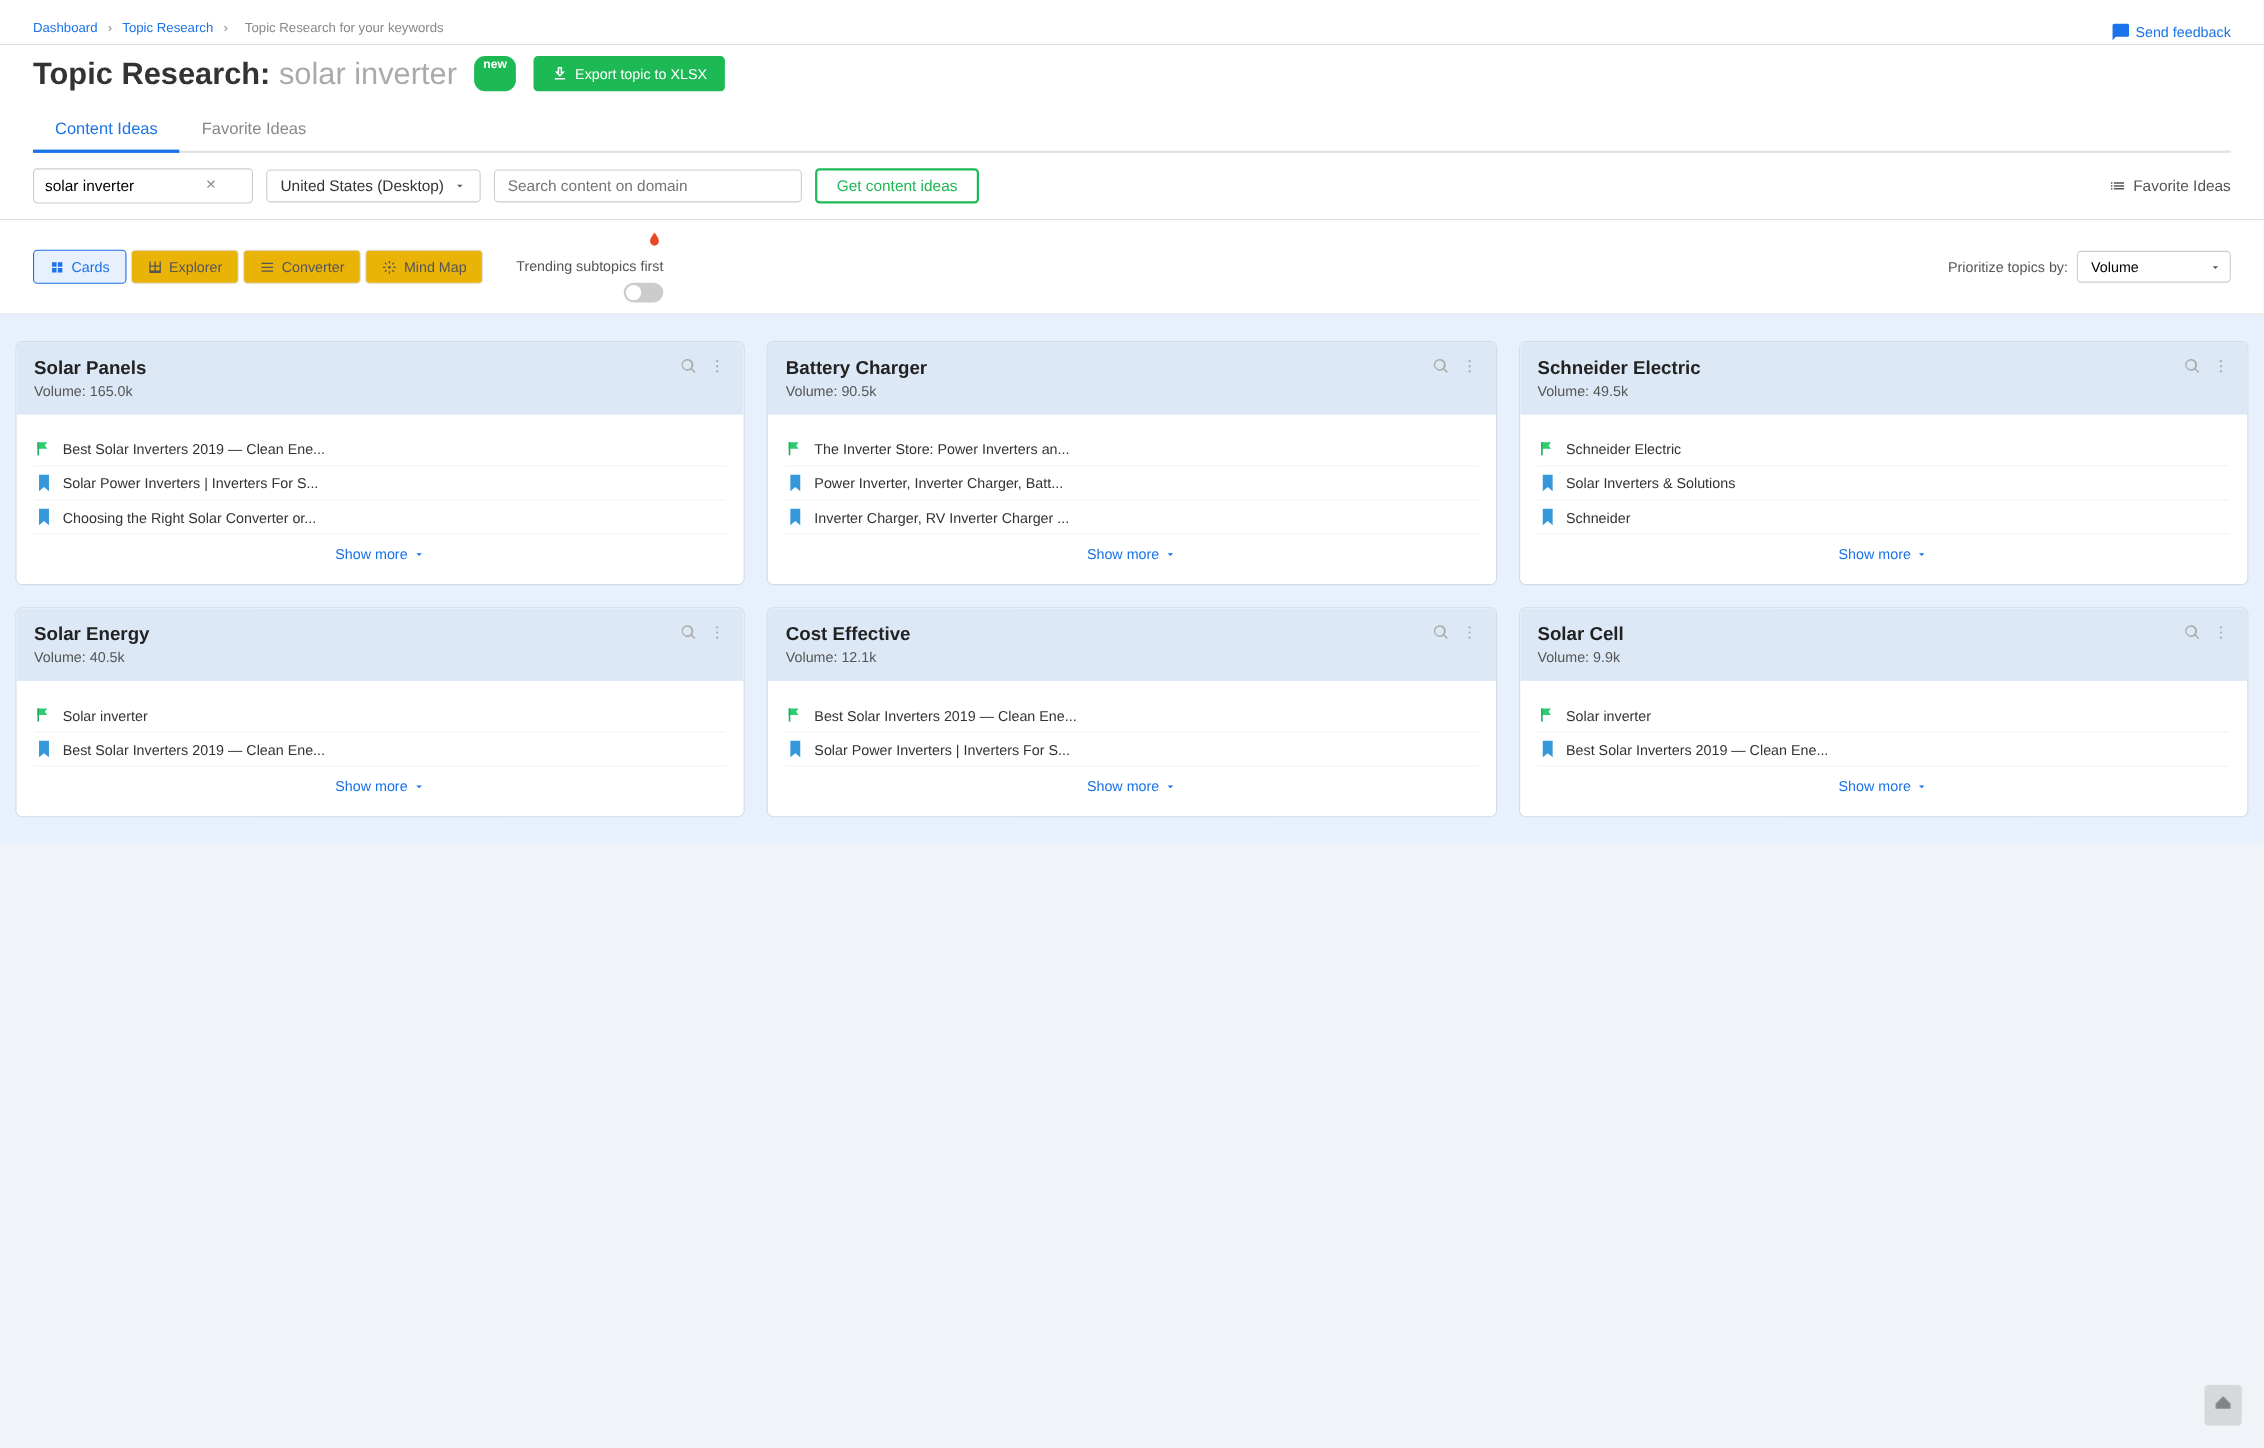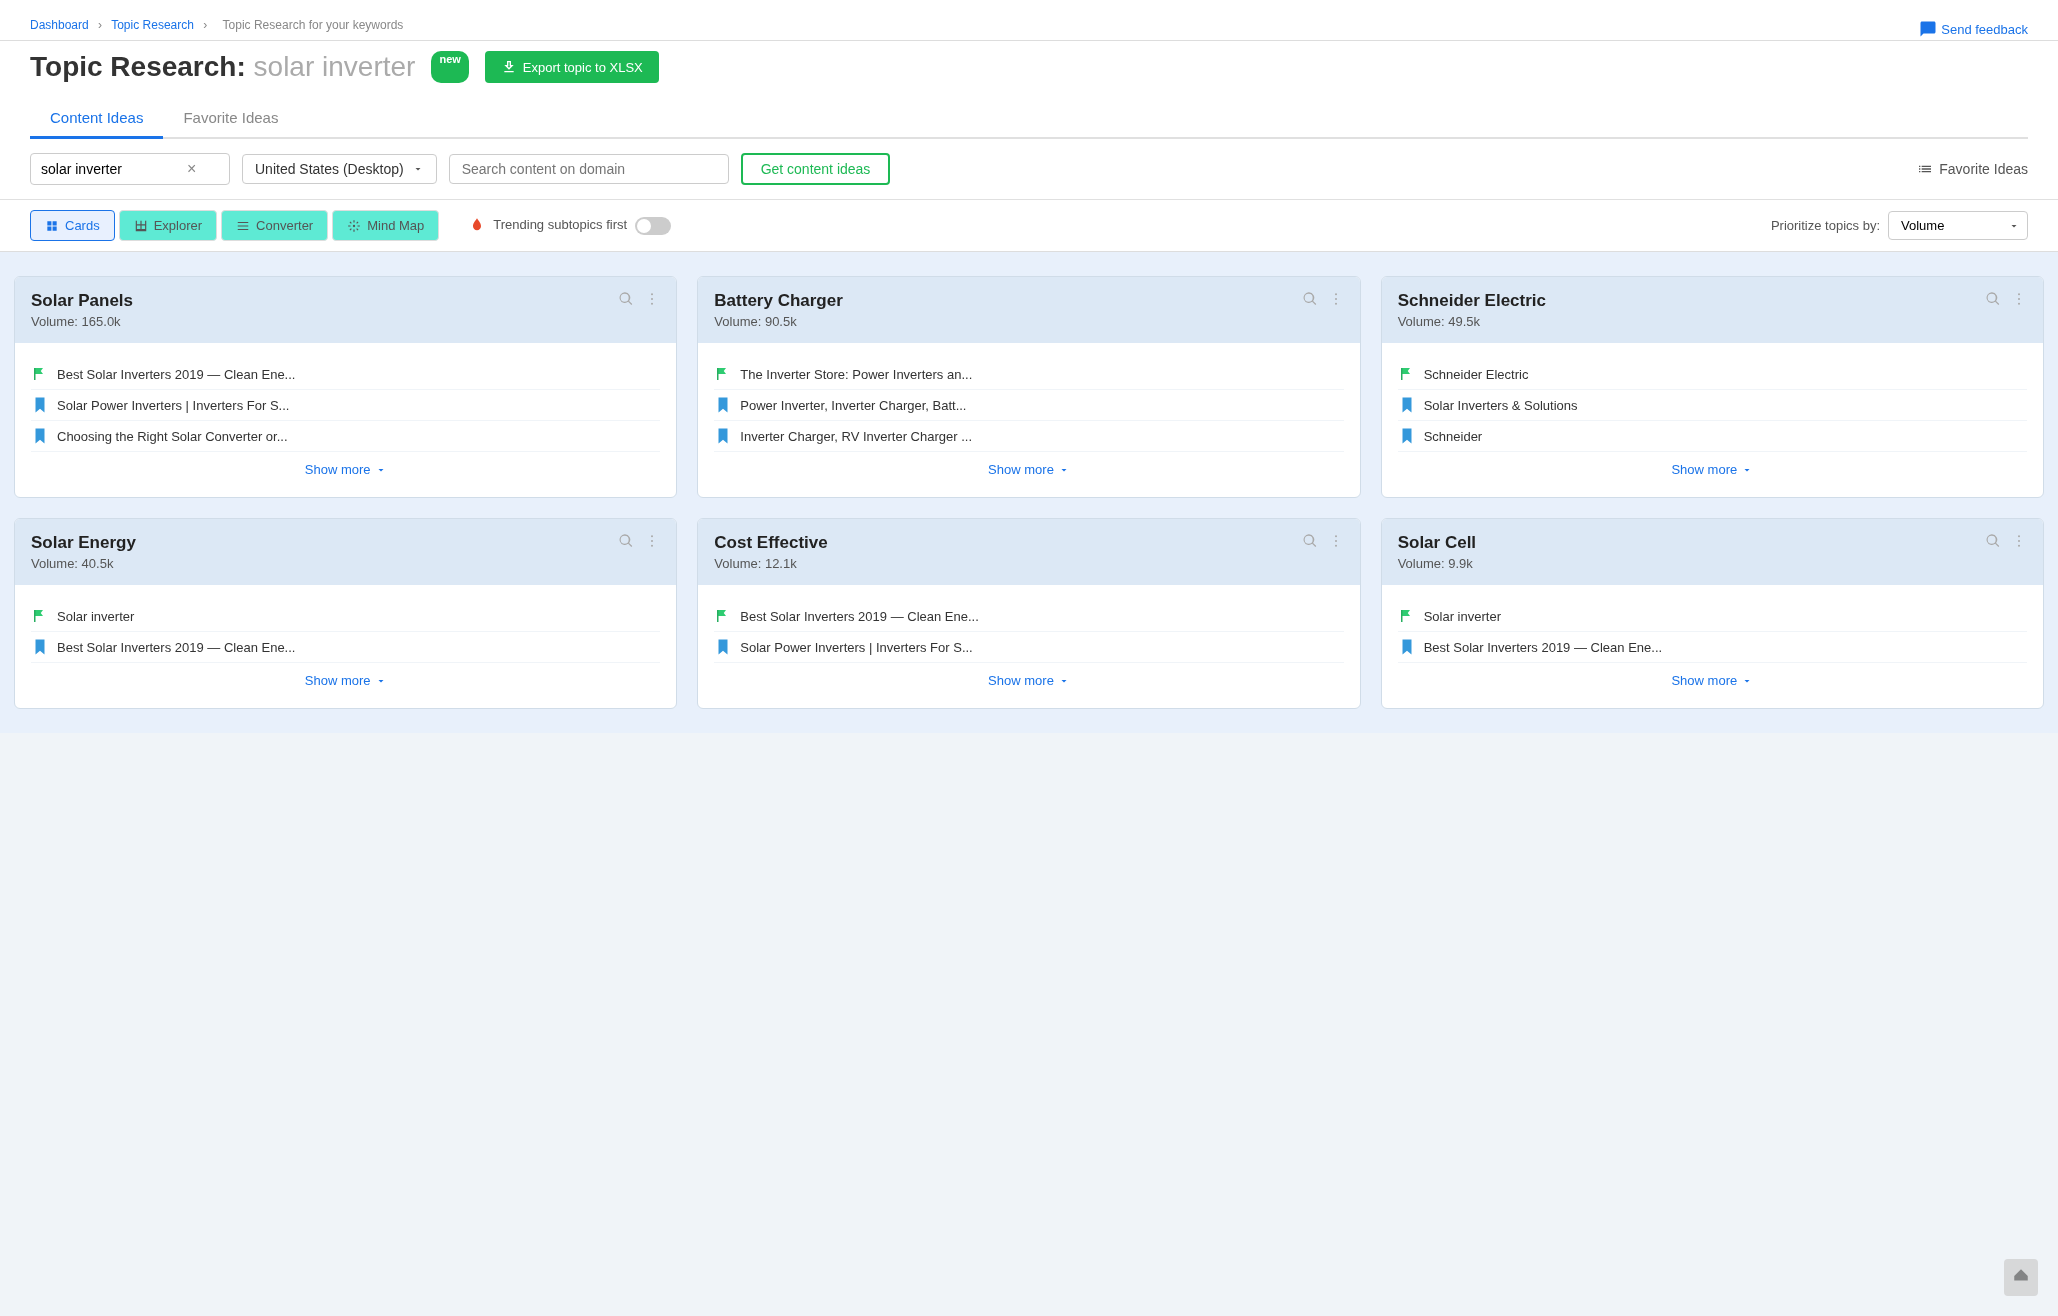--- a/index.html
+++ b/index.html
@@ -27,23 +27,23 @@
     .search-input-wrapper input { border: none; outline: none; font-size: 14px; width: 140px; }
     .search-input-wrapper .clear-icon { color: #888; cursor: pointer; font-size: 16px; margin-left: 6px; }
     .dropdown-wrapper { border: 1px solid #ccc; border-radius: 4px; padding: 6px 12px; display: flex; align-items: center; gap: 8px; cursor: pointer; background: #fff; font-size: 14px; }
     .domain-search { border: 1px solid #ccc; border-radius: 4px; padding: 6px 12px; flex: 1; max-width: 280px; font-size: 14px; color: #aaa; outline: none; }
     .get-ideas-btn { border: 2px solid #1db954; color: #1db954; background: #fff; border-radius: 4px; padding: 6px 18px; font-size: 14px; font-weight: 500; cursor: pointer; }
     .spacer { flex: 1; }
     .favorite-ideas-link { display: flex; align-items: center; gap: 6px; color: #555; font-size: 14px; cursor: pointer; }
 
     .view-bar { background: #fff; padding: 10px 30px; display: flex; align-items: center; border-bottom: 1px solid #ddd; }
     .view-buttons { display: flex; gap: 4px; }
-    .view-btn { border: 1px solid #ddd; border-radius: 4px; padding: 7px 14px; font-size: 13px; cursor: pointer; background: #5eead4; display: flex; align-items: center; gap: 6px; color: #555; }
+    .view-btn { border: 1px solid #ddd; border-radius: 4px; padding: 7px 14px; font-size: 13px; cursor: pointer; background: #eab308; display: flex; align-items: center; gap: 6px; color: #555; }
     .view-btn.active { background: #e8f0fe; border-color: #1a73e8; color: #1a73e8; }
-    .trending-toggle { display: flex; align-items: flex-start; gap: 8px; margin-left: 30px; font-size: 13px; color: #555; }
+    .trending-toggle { display: flex; align-items: flex-end; gap: 8px; margin-left: 30px; font-size: 13px; color: #555; flex-direction: column; }
     .toggle-switch { width: 36px; height: 18px; background: #ccc; border-radius: 9px; position: relative; cursor: pointer; }
     .toggle-knob { width: 14px; height: 14px; background: #fff; border-radius: 50%; position: absolute; top: 2px; left: 2px; transition: left 0.2s; }
     .prioritize { display: flex; align-items: center; gap: 8px; margin-left: auto; font-size: 13px; color: #555; }
     .prioritize-dropdown { border: 1px solid #ccc; border-radius: 4px; padding: 6px 30px 6px 12px; font-size: 13px; appearance: none; -webkit-appearance: none; background: #fff; cursor: pointer; min-width: 140px; }
 
     .cards-container { padding: 24px 14px; display: grid; grid-template-columns: repeat(3, 1fr); gap: 20px; background: #e8f0fb; }
 
     .card { background: #fff; border: 1px solid #d0dce8; border-radius: 6px; overflow: hidden; }
     .card-header { background: #dce8f5; padding: 14px 16px; display: flex; align-items: flex-start; }
     .card-header-text { flex: 1; }

